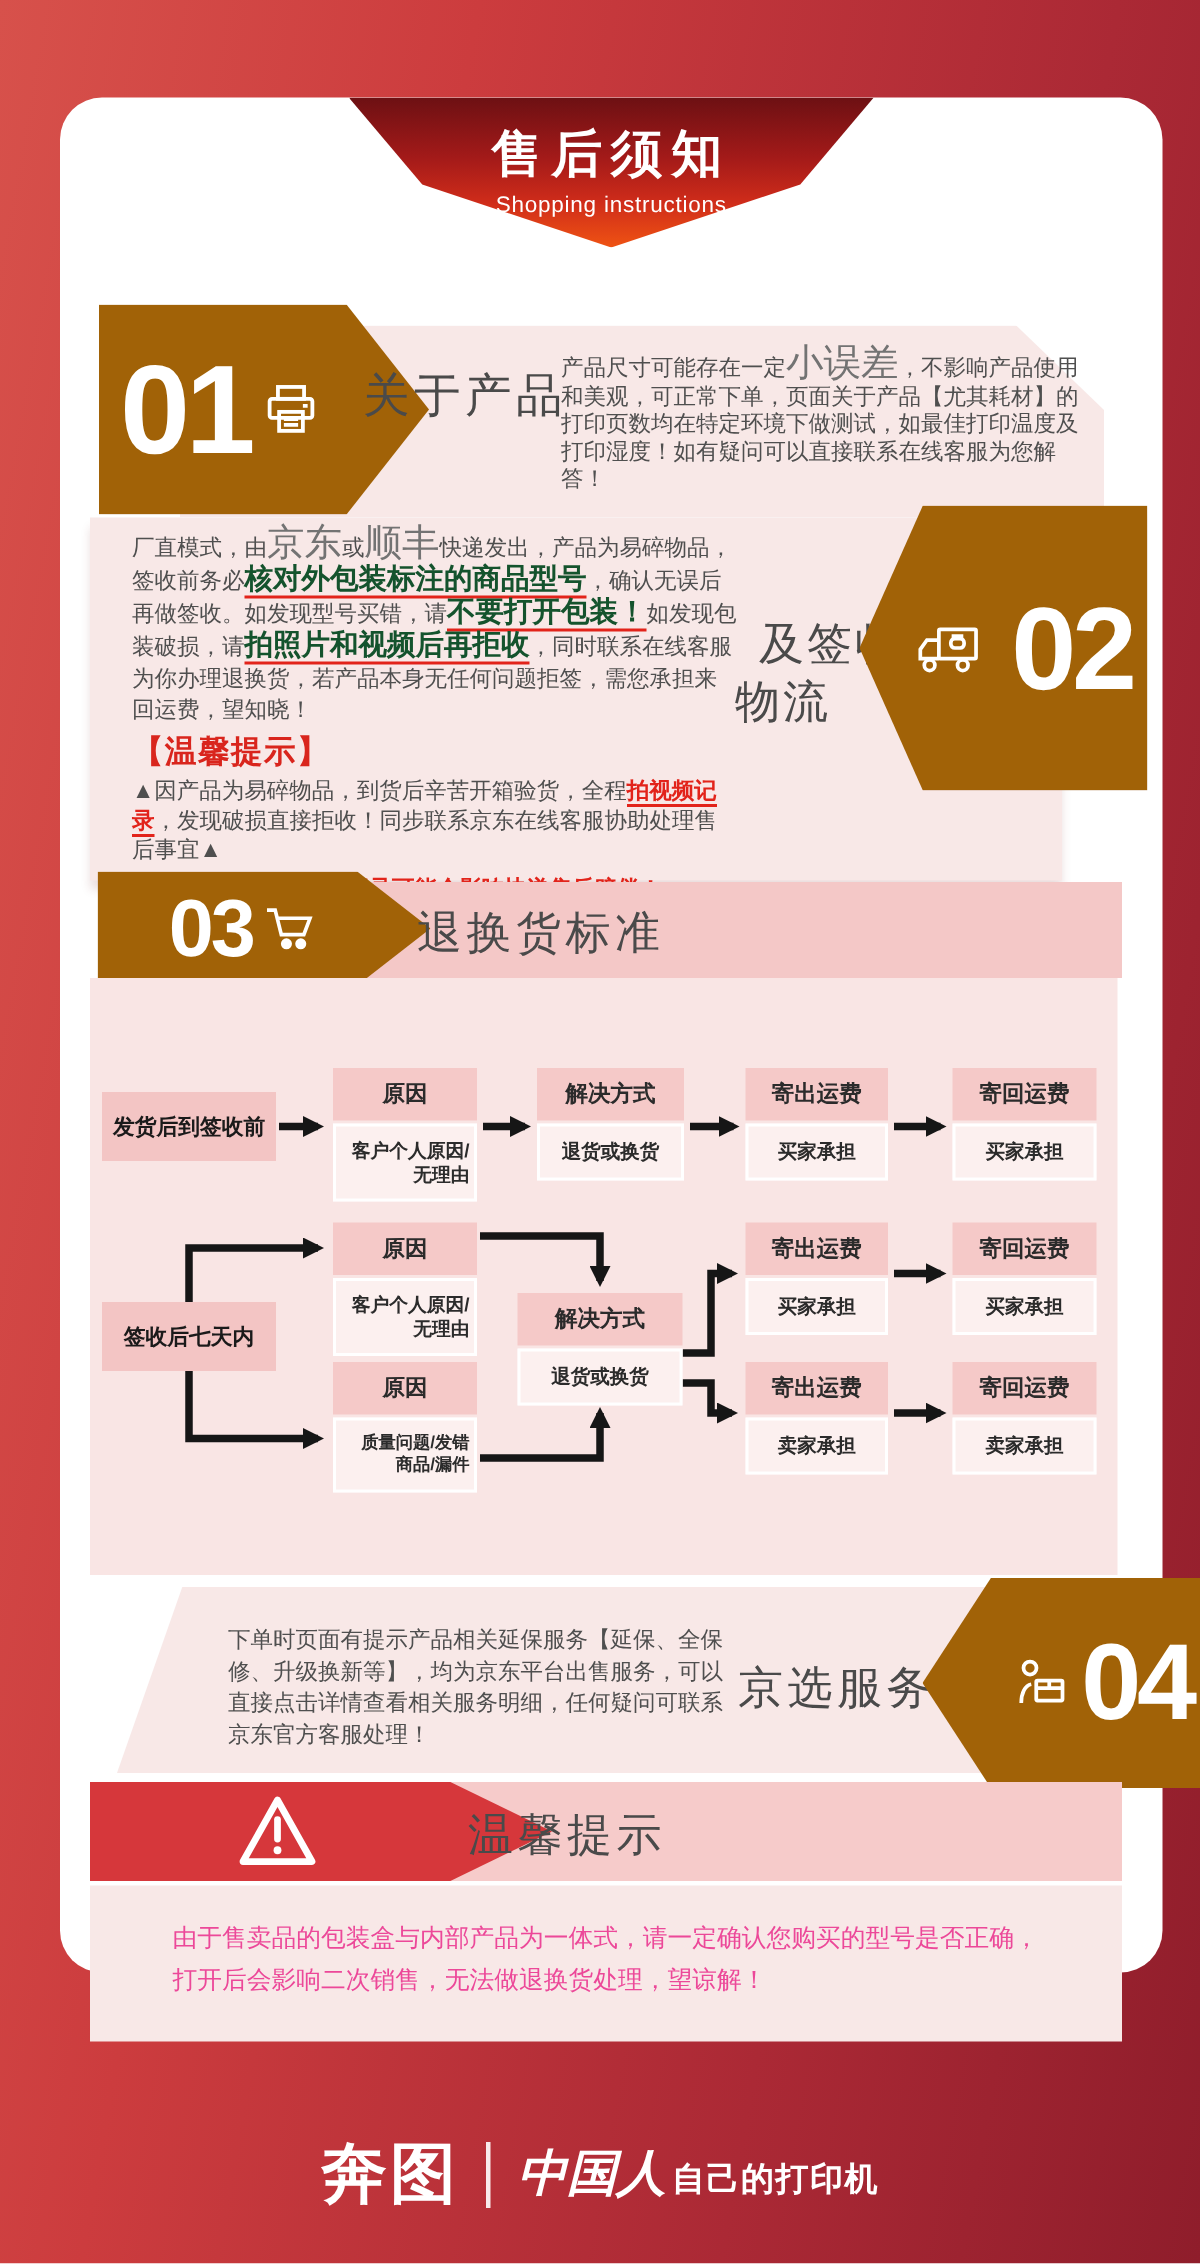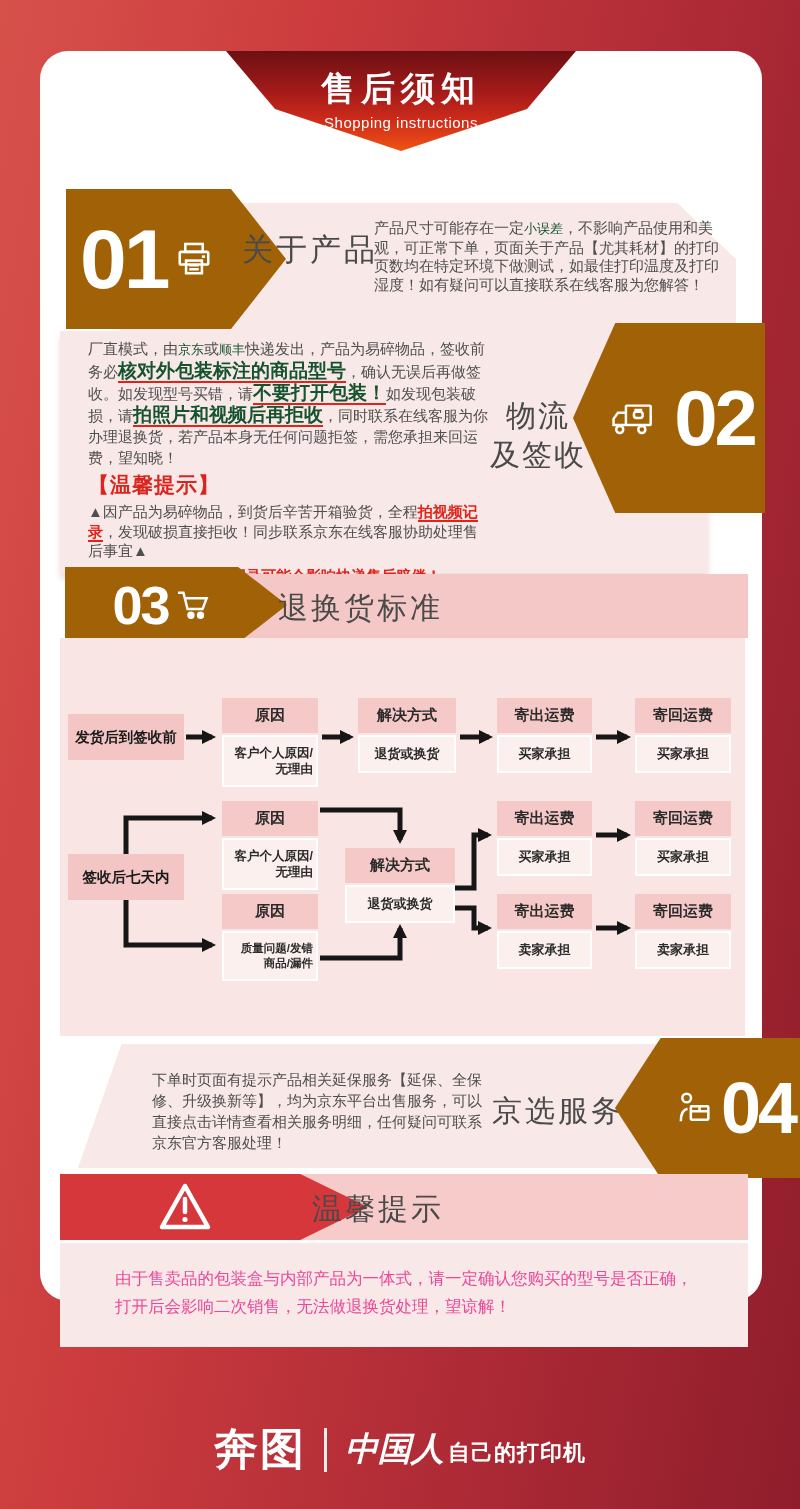--- a/index.html
+++ b/index.html
@@ -1,21 +1,21 @@
 <!DOCTYPE html>
 <html><head>
 <meta charset="utf-8">
 <style>
   html,body{margin:0;padding:0;}
   .page{
     position:relative;width:800px;height:1509px;overflow:hidden;
     font-family:"Liberation Sans","DejaVu Sans",sans-serif;
     background:linear-gradient(100deg,#d7514b 0%,#cc3c3e 30%,#ab2935 70%,#8f1d2b 100%);
   }
-  .card{position:absolute;left:40px;top:51px;width:722px;height:1250px;background:#ffffff;border-radius:28px;}
+  .card{position:absolute;left:40px;top:65px;width:722px;height:1250px;background:#ffffff;border-radius:28px;padding-left:13px;}
 
   
   .ribbon{
     position:absolute;left:50%;top:0;transform:translateX(-50%);
     width:350px;height:100px;text-align:center;color:#fff;
     background:linear-gradient(180deg,#6d1013 0%,#a31a19 40%,#cf2c1a 70%,#ef5313 100%);
     clip-path:polygon(0 0,100% 0,86% 58%,50% 100%,14% 58%);
     filter:drop-shadow(0 4px 5px rgba(90,20,20,.35));
   }
   .ribbon-title{padding-top:15px;font-size:34px;font-weight:bold;letter-spacing:6px;}
@@ -23,21 +23,21 @@
 
   .panel{position:absolute;background:#f8e8e7;}
   .num-block{
     position:absolute;background:#a16207;color:#fff;
     display:flex;align-items:center;justify-content:center;
     filter:drop-shadow(4px 5px 4px rgba(80,10,10,.3));
   }
   .num{font-weight:800;line-height:1;}
   .sec-title{position:absolute;color:#4a4a4a;letter-spacing:3px;}
   .para{color:#4f4f4f;}
-  .hl{color:#14532d;font-size:13px;}
+  .hl{color:#737373;font-size:25px;}
   .hlu{color:#14532d;font-size:19px;font-weight:bold;border-bottom:2px solid #e2231a;}
   .rdu{color:#e2231a;font-weight:bold;border-bottom:2px solid #e2231a;}
 
   
   .s1-panel{left:80px;top:152px;width:616px;height:128px;
     clip-path:polygon(0 0,90.5% 0,100% 44%,100% 100%,0 100%);
     filter:drop-shadow(0 5px 5px rgba(120,40,40,.18));}
   .s1-block{left:26px;top:138px;width:206px;height:140px;
     clip-path:polygon(0 0,75% 0,100% 50%,75% 100%,0 100%);
     justify-content:flex-start;padding-left:14px;gap:8px;}
@@ -135,22 +135,22 @@
     <div class="para s1-para"><span>产品尺寸可能存在一定</span><span class="hl">小误差</span><span>，不影响产品使用和美观，可正常下单，页面关于产品【尤其耗材】的打印页数均在特定环境下做测试，如最佳打印温度及打印湿度！如有疑问可以直接联系在线客服为您解答！</span></div>
 
     <div class="panel s2-panel"></div>
     <div class="s2-text">
       <div class="para s2-para"><span>厂直模式，由</span><span class="hl">京东</span><span>或</span><span class="hl">顺丰</span><span>快递发出，产品为易碎物品，签收前务必</span><span class="hlu">核对外包装标注的商品型号</span><span>，确认无误后再做签收。如发现型号买错，请</span><span class="hlu">不要打开包装！</span><span>如发现包装破损，请</span><span class="hlu">拍照片和视频后再拒收</span><span>，同时联系在线客服为你办理退换货，若产品本身无任何问题拒签，需您承担来回运费，望知晓！</span></div>
       <div class="s2-notice-title">【温馨提示】</div>
       <div class="para s2-notice"><span>▲因产品为易碎物品，到货后辛苦开箱验货，全程</span><span class="rdu">拍视频记录</span><span>，发现破损直接拒收！同步联系京东在线客服协助处理售后事宜▲</span></div>
       <div class="s2-warning">**【注意】**若无视频记录可能会影响快递售后赔偿！</div>
     </div>
     <div class="s2-label">
+      <div>及签收</div>
       <div>物流</div>
-      <div>及签收</div>
     </div>
     <div class="num-block s2-block">
       <span class="icon">
         <svg width="46" height="40" viewBox="0 0 26 22" fill="none" stroke="#ffffff" stroke-width="1.4">
           <rect x="9" y="4" width="14" height="11" rx="0.5"></rect>
           <path d="M9 8H4.5L2 11.5V15h7"></path>
           <circle cx="5.5" cy="17.5" r="2"></circle>
           <circle cx="18" cy="17.5" r="2"></circle>
           <rect x="13.5" y="7.5" width="5" height="3.5" rx="1.5"></rect>
           <path d="M14.5 7.5v-1h3v1"></path>

